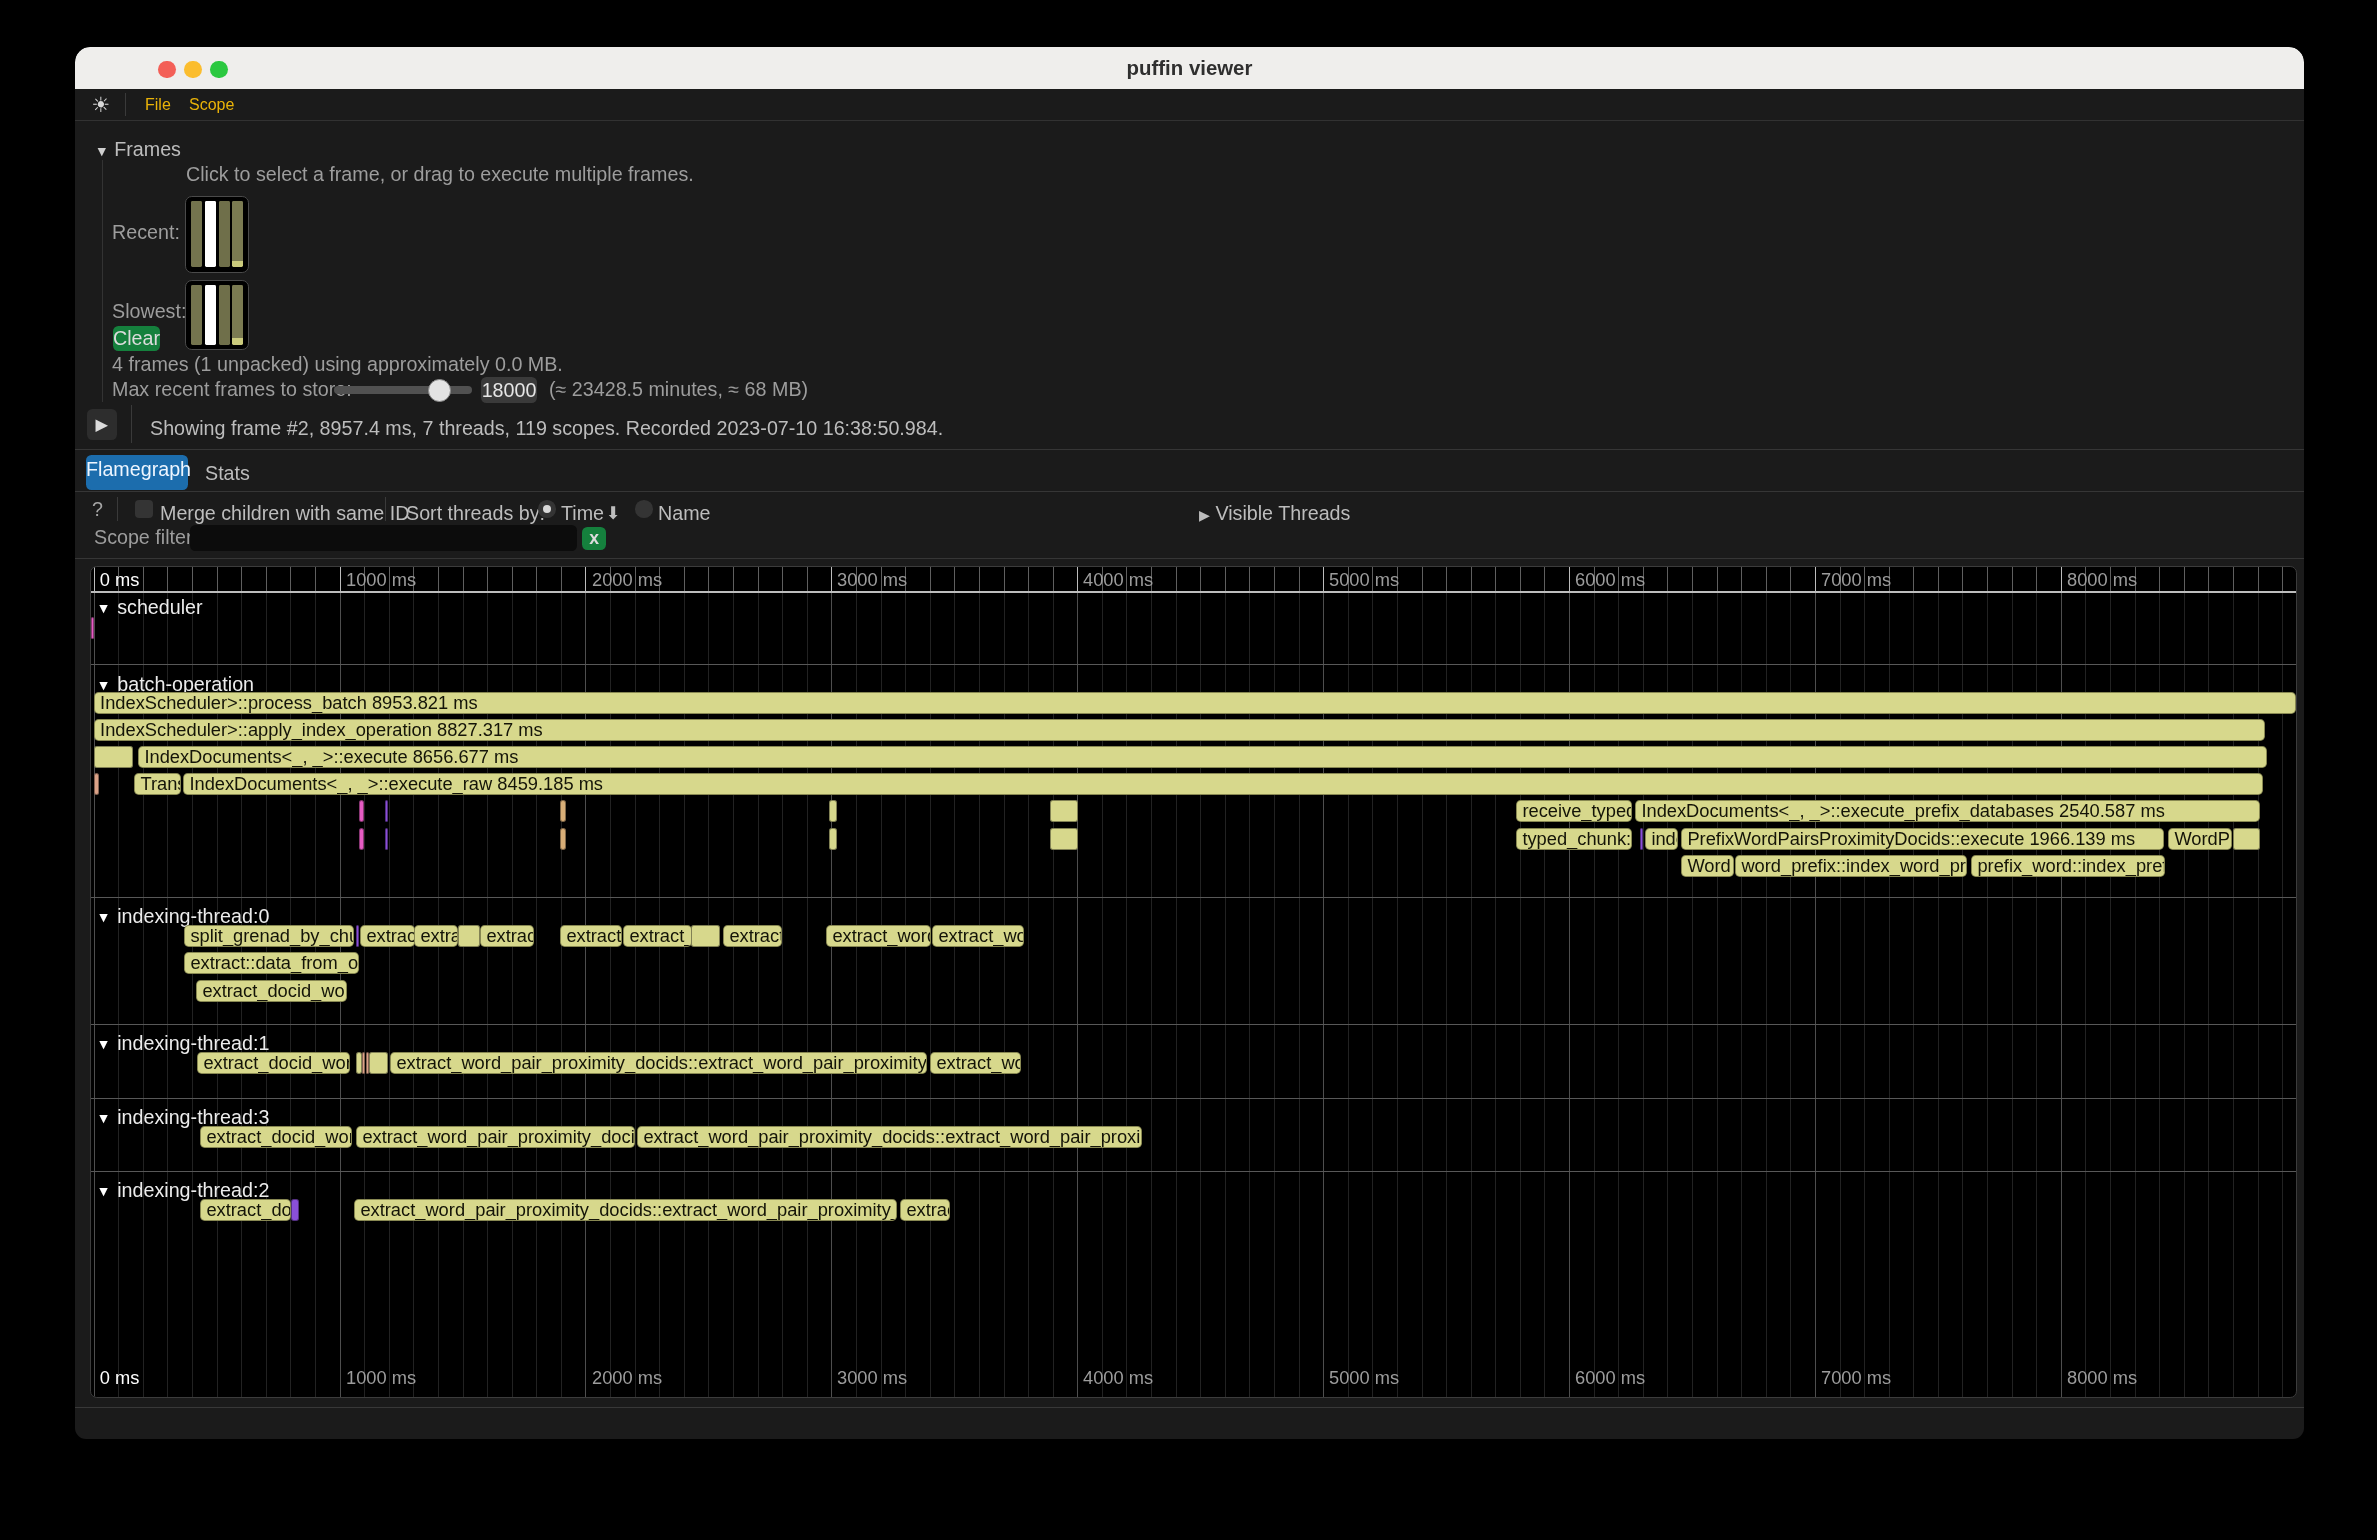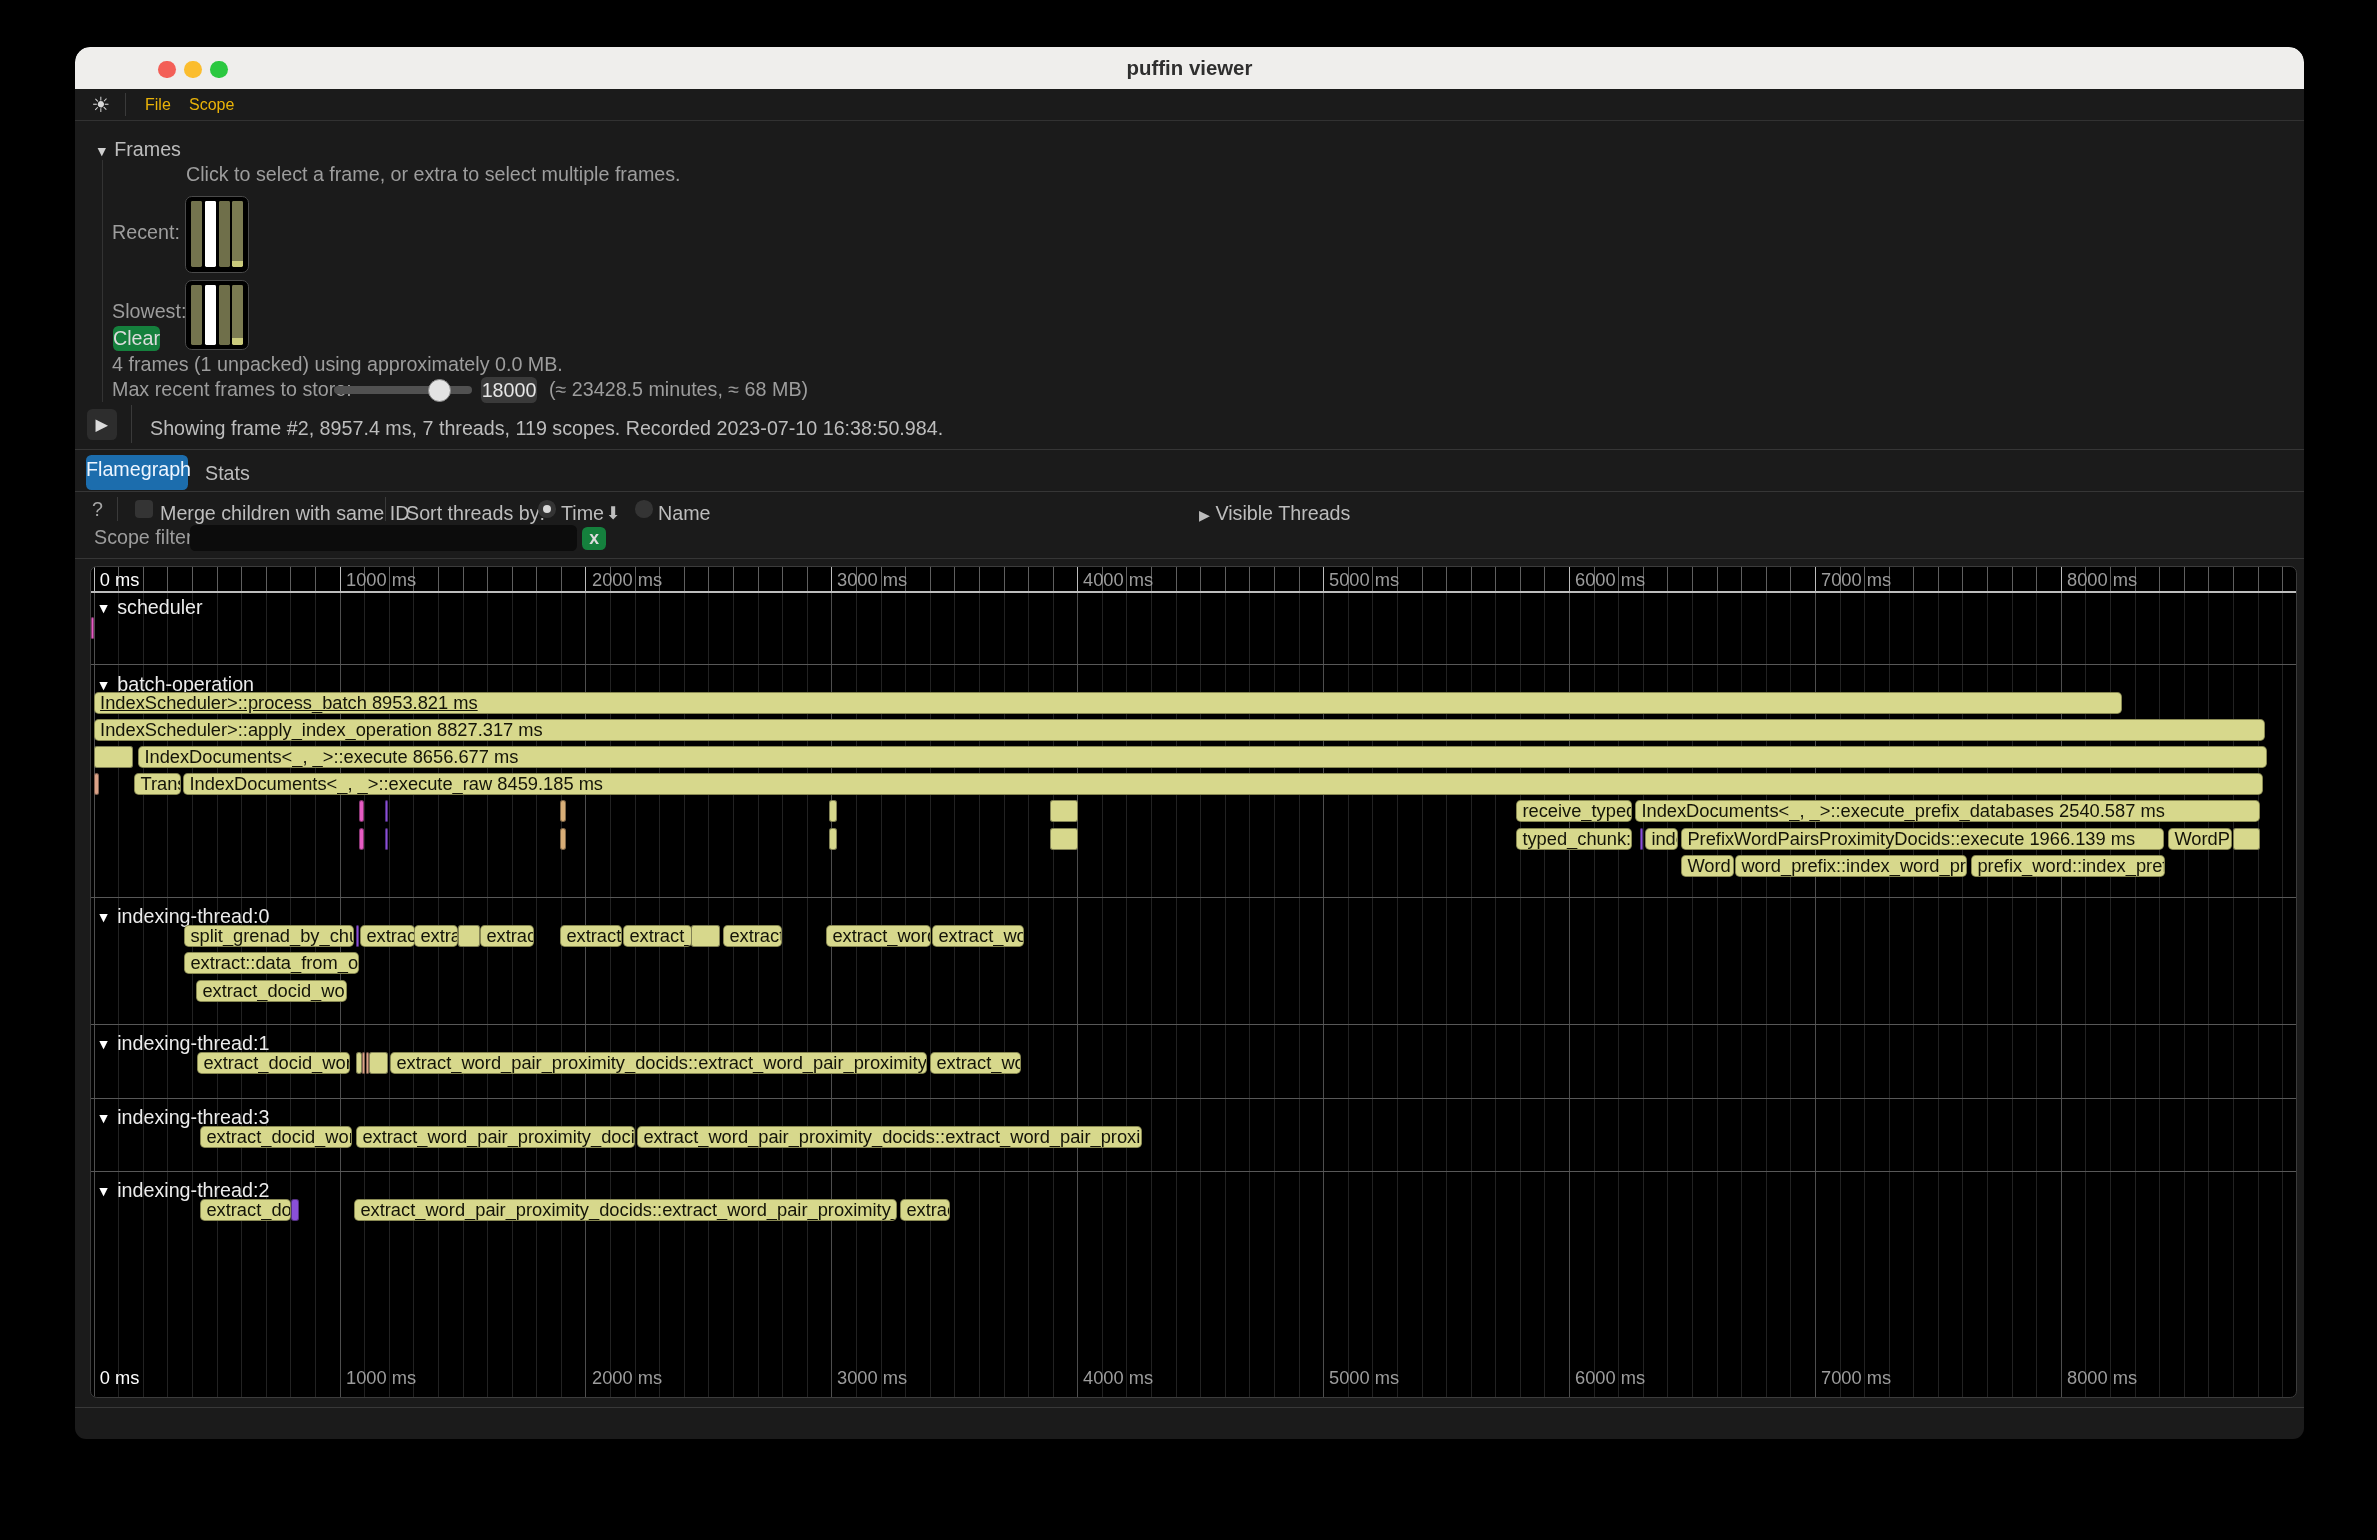--- a/index.html
+++ b/index.html
@@ -70,21 +70,21 @@
 
     <div class="menubar">
       <div class="mtext icon" style="left:16.3px;font-size:21px;">☀</div>
       <div class="vsep" style="left:50px;top:4.1px;height:23px;"></div>
       <div class="mtext" style="left:70px;">File</div>
       <div class="mtext" style="left:114px;">Scope</div>
     </div>
 
     <div class="abs midtext" style="left:19.7px;top:88px;"><span class="tri" style="font-size:14.2px;color:#cfcfcf;">▼</span>&nbsp;<span>Frames</span></div>
     <div class="vsep" style="left:27px;top:113px;height:242px;background:#333333;"></div>
-    <div class="abs dimtext" style="left:111px;top:117px;">Click to select a frame, or extra to select multiple frames.</div>
+    <div class="abs dimtext" style="left:111px;top:117px;">Click to select a frame, or drag to execute multiple frames.</div>
 
     <div class="abs dimtext" style="left:37px;top:175px;">Recent:</div>
     <div class="thumb" style="top:149px;width:62px;height:75px;">
         <div class="tbar" style="left: 5.4px; top: 4.1px; width: 11px; height: 66px; background: rgb(116, 116, 78);"></div>
         <div class="tbar" style="left: 19px; top: 4.1px; width: 11px; height: 66px; background: rgb(255, 255, 255);"></div>
         <div class="tbar" style="left: 33px; top: 4.1px; width: 11px; height: 66px; background: rgb(111, 111, 74);"></div>
         <div class="tbar" style="left: 46px; top: 4.1px; width: 11px; height: 66px; background: linear-gradient(rgb(123, 123, 82) 0px, rgb(123, 123, 82) 60px, rgb(203, 203, 125) 60px, rgb(203, 203, 125) 100%);"></div>
       </div>
 
     <div class="abs dimtext" style="left:37px;top:254px;">Slowest:</div>
@@ -334,21 +334,21 @@
         <div class="rlabel" style="left: 1484px; top: 2.7px;">6000 ms</div>
         <div class="rlabel" style="left: 1484px; top: 801px;">6000 ms</div>
         <div class="rlabel" style="left: 1730px; top: 2.7px;">7000 ms</div>
         <div class="rlabel" style="left: 1730px; top: 801px;">7000 ms</div>
         <div class="rlabel" style="left: 1976px; top: 2.7px;">8000 ms</div>
         <div class="rlabel" style="left: 1976px; top: 801px;">8000 ms</div>
         <div class="seclabel" style="left: 5.4px; top: 30px;"><span class="tri">▼</span>scheduler</div>
         <div class="bar noband" style="left: 0.3px; top: 50px; width: 3.2px; background: rgb(230, 92, 195);"></div>
         <div class="secsep" style="top: 97px;"></div>
         <div class="seclabel" style="left: 5.4px; top: 107px;"><span class="tri">▼</span>batch-operation</div>
-        <div class="bar" style="left: 2.7px; top: 125px; width: 2028px; text-decoration: underline;">IndexScheduler&gt;::process_batch 8953.821 ms</div>
+        <div class="bar" style="left: 2.7px; top: 125px; width: 2202px;">IndexScheduler&gt;::process_batch 8953.821 ms</div>
         <div class="bar" style="left: 2.7px; top: 152px; width: 2171px;">IndexScheduler&gt;::apply_index_operation 8827.317 ms</div>
         <div class="bar noband" style="left: 2.7px; top: 179px; width: 39px;"></div>
         <div class="bar" style="left: 47px; top: 179px; width: 2129px;">IndexDocuments&lt;_, _&gt;::execute 8656.677 ms</div>
         <div class="bar noband" style="left: 2.7px; top: 206px; width: 4.9px; background: rgb(219, 162, 135);"></div>
         <div class="bar" style="left: 43px; top: 206px; width: 47px;">Trans</div>
         <div class="bar" style="left: 92px; top: 206px; width: 2080px;">IndexDocuments&lt;_, _&gt;::execute_raw 8459.185 ms</div>
         <div class="bar noband" style="left: 268px; top: 233px; width: 5.4px; background: rgb(230, 92, 195);"></div>
         <div class="bar noband" style="left: 294px; top: 233px; width: 3.4px; background: rgb(138, 79, 216);"></div>
         <div class="bar noband" style="left: 469px; top: 233px; width: 6.1px; background: rgb(216, 174, 119);"></div>
         <div class="bar noband" style="left: 738px; top: 233px; width: 8px;"></div>

